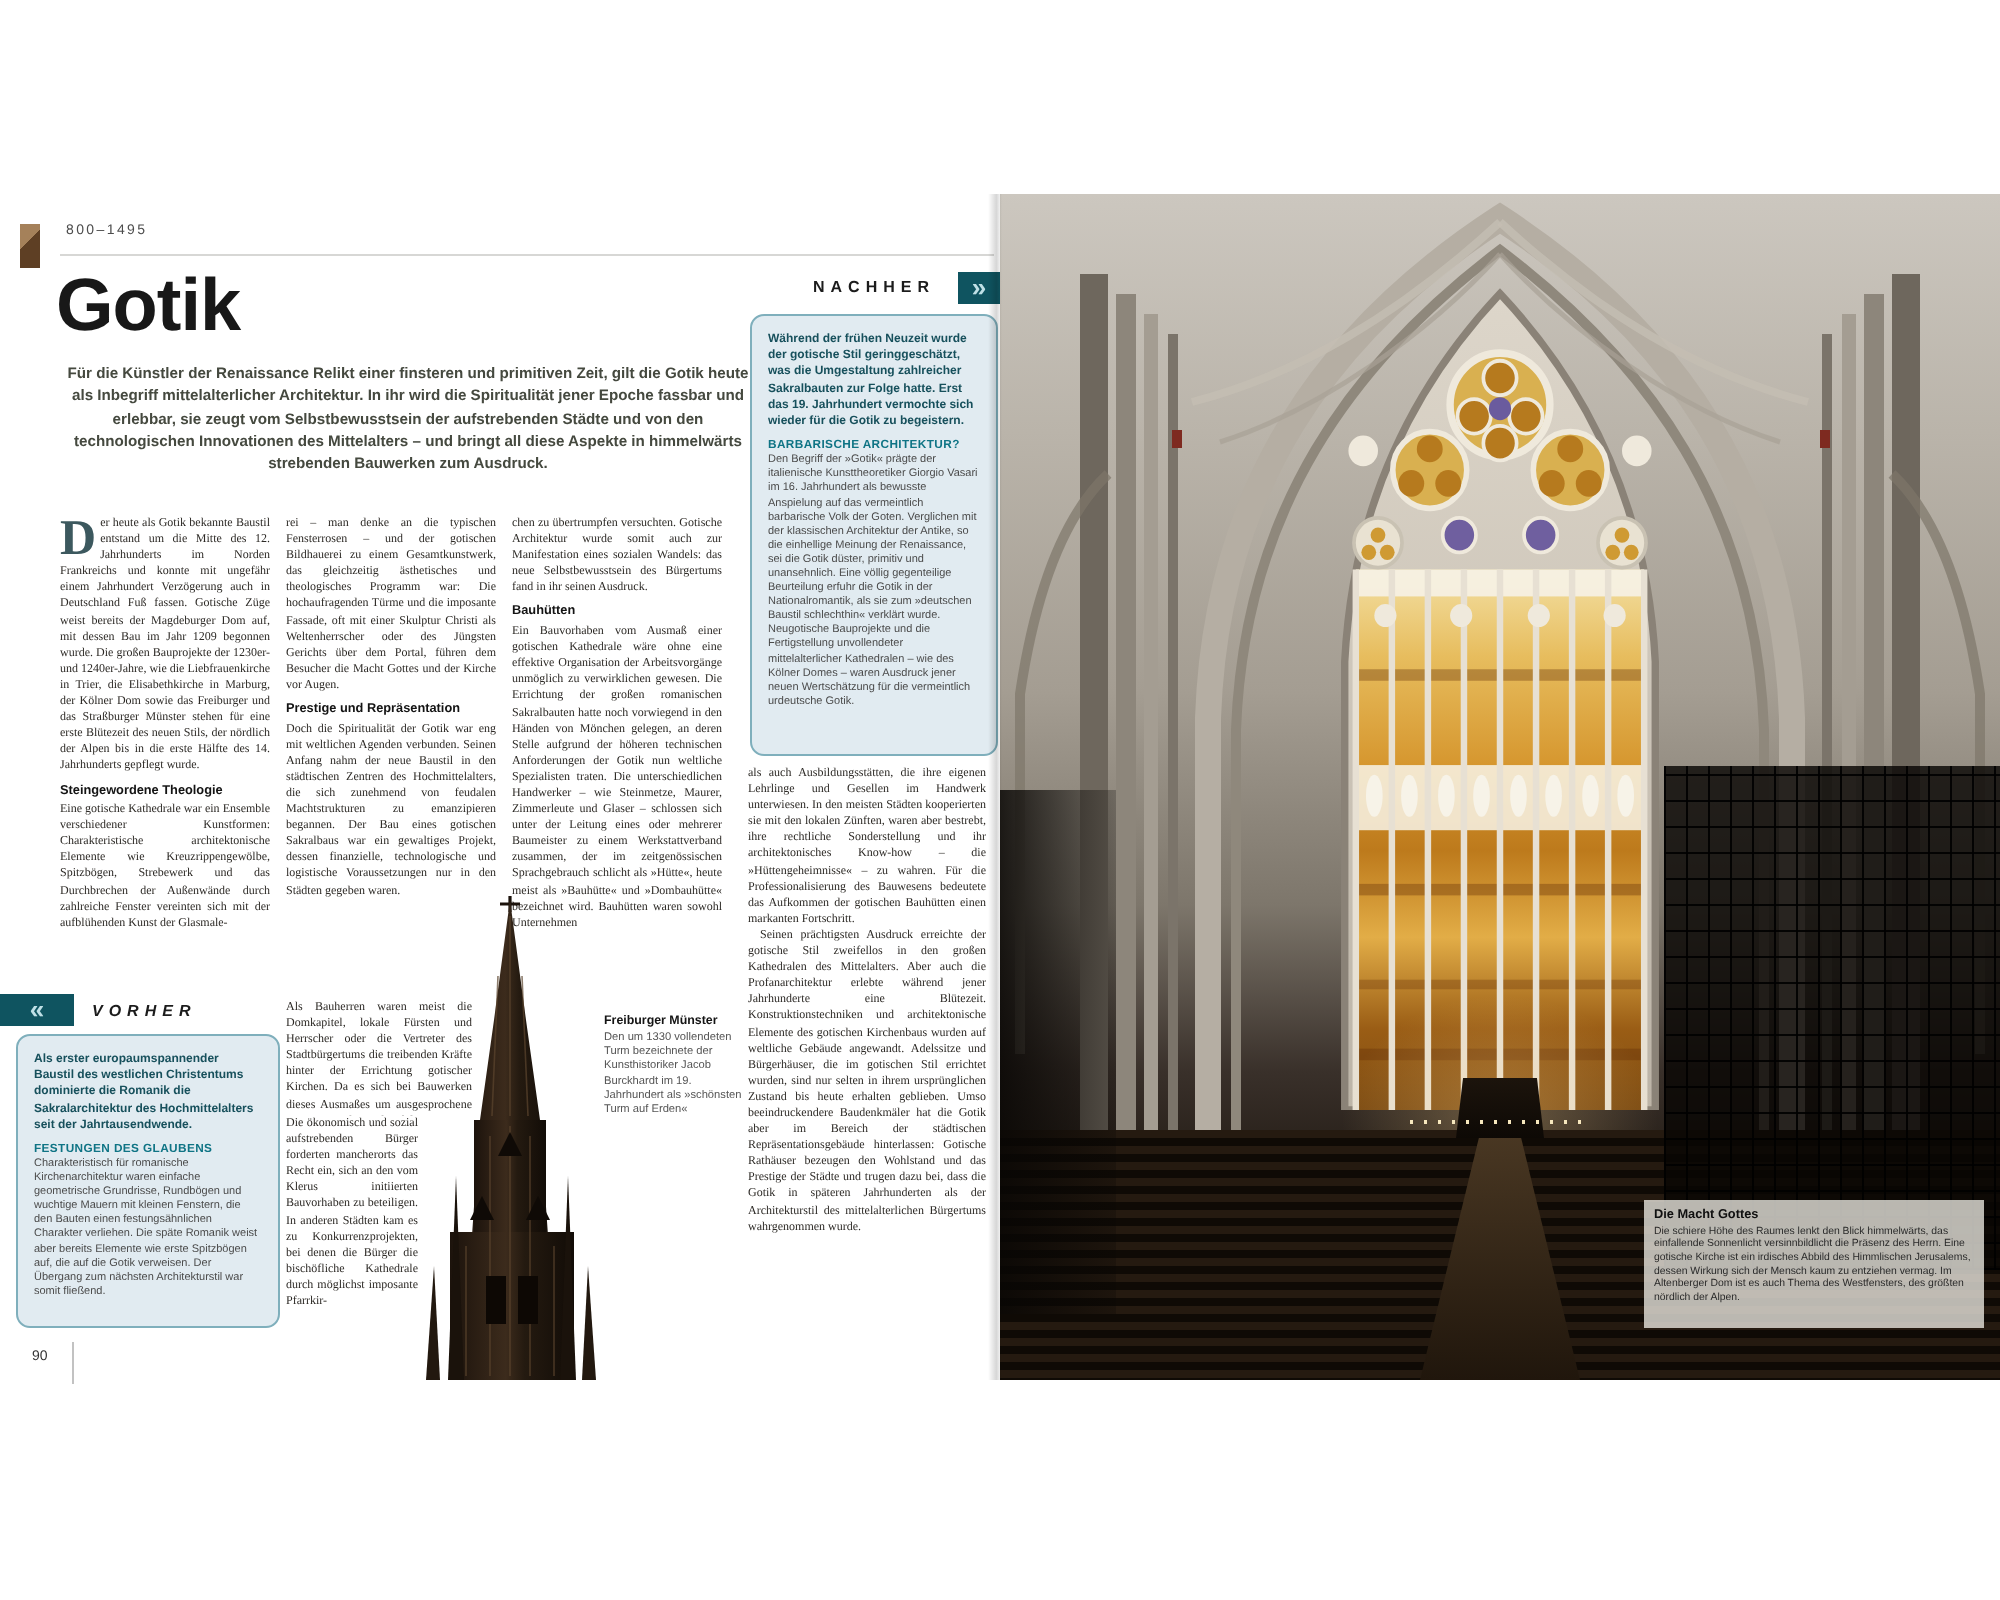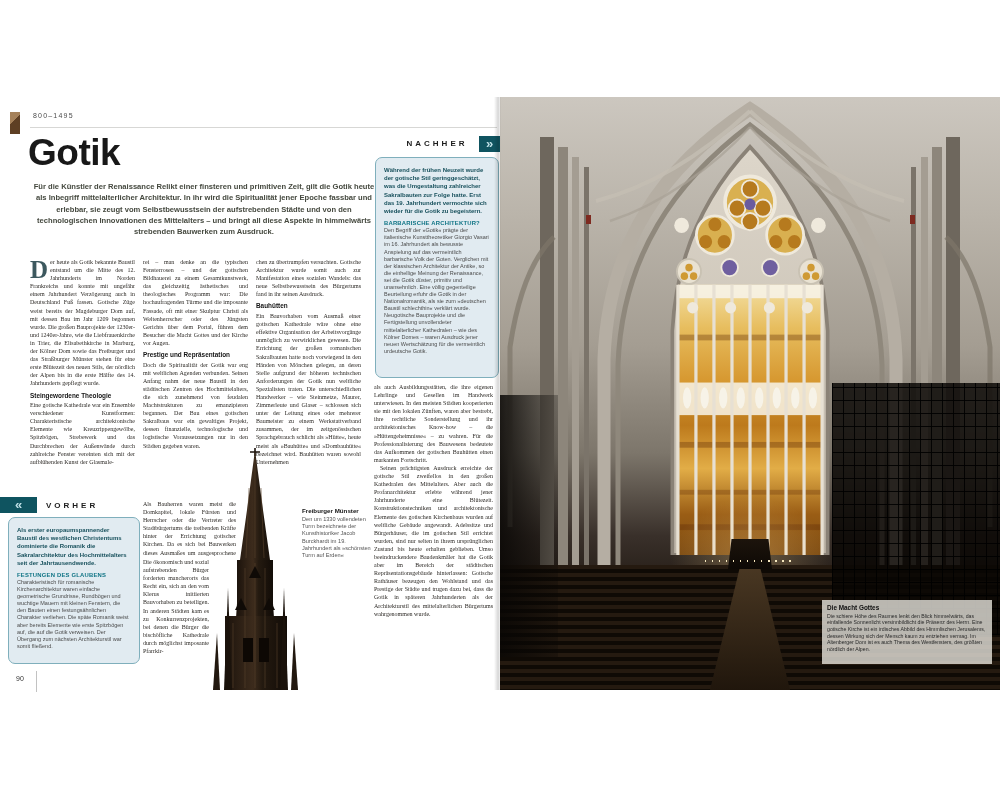--- a/index.html
+++ b/index.html
@@ -41,21 +41,21 @@
     color:#141414;margin:4px 0 1.5px 0;text-align:left;}
   .para{margin:0 0 0 0;}
   .para+.para{text-indent:6px;}
   .dropcap{float:left;font-family:"Liberation Serif",serif;font-weight:700;
     font-size:25px;line-height:21px;padding:1px 2px 0 0;color:#3c585e;}
 
   
   .flag-label{font-size:8px;font-weight:700;letter-spacing:3px;color:#1c1c1c;}
   .flag-tab{background:#0f5460;color:#bfe0e6;text-align:center;font-weight:700;}
   .vorher-tab{left:0;top:497px;width:37px;height:16px;font-size:13px;line-height:15px;}
-  .vorher-label{left:46px;top:501px;width:90px;height:12px;}
+  .vorher-label{left:46px;top:501px;width:90px;height:12px;font-style:italic;}
   .nachher-label{left:398px;top:139px;width:78px;height:12px;text-align:center;}
   .nachher-tab{left:479px;top:136px;width:21px;height:16px;font-size:13px;line-height:15px;}
   .infobox{background:#e1ebf1;border:1px solid #7fafbc;border-radius:7px;padding:8px 8px;}
   .vorher-box{left:8px;top:517px;width:132px;height:147px;}
   .nachher-box{left:375px;top:157px;width:124px;height:221px;}
   .box-lead{margin:0;font-size:6px;line-height:8.2px;font-weight:700;color:#17505c;text-align:left;}
   .box-heading{margin:5px 0 1px 0;font-size:5.9px;font-weight:700;letter-spacing:.2px;color:#0f7485;}
   .box-body{margin:0;font-size:5.5px;line-height:7.1px;color:#4b4b4b;text-align:left;}
 
   

